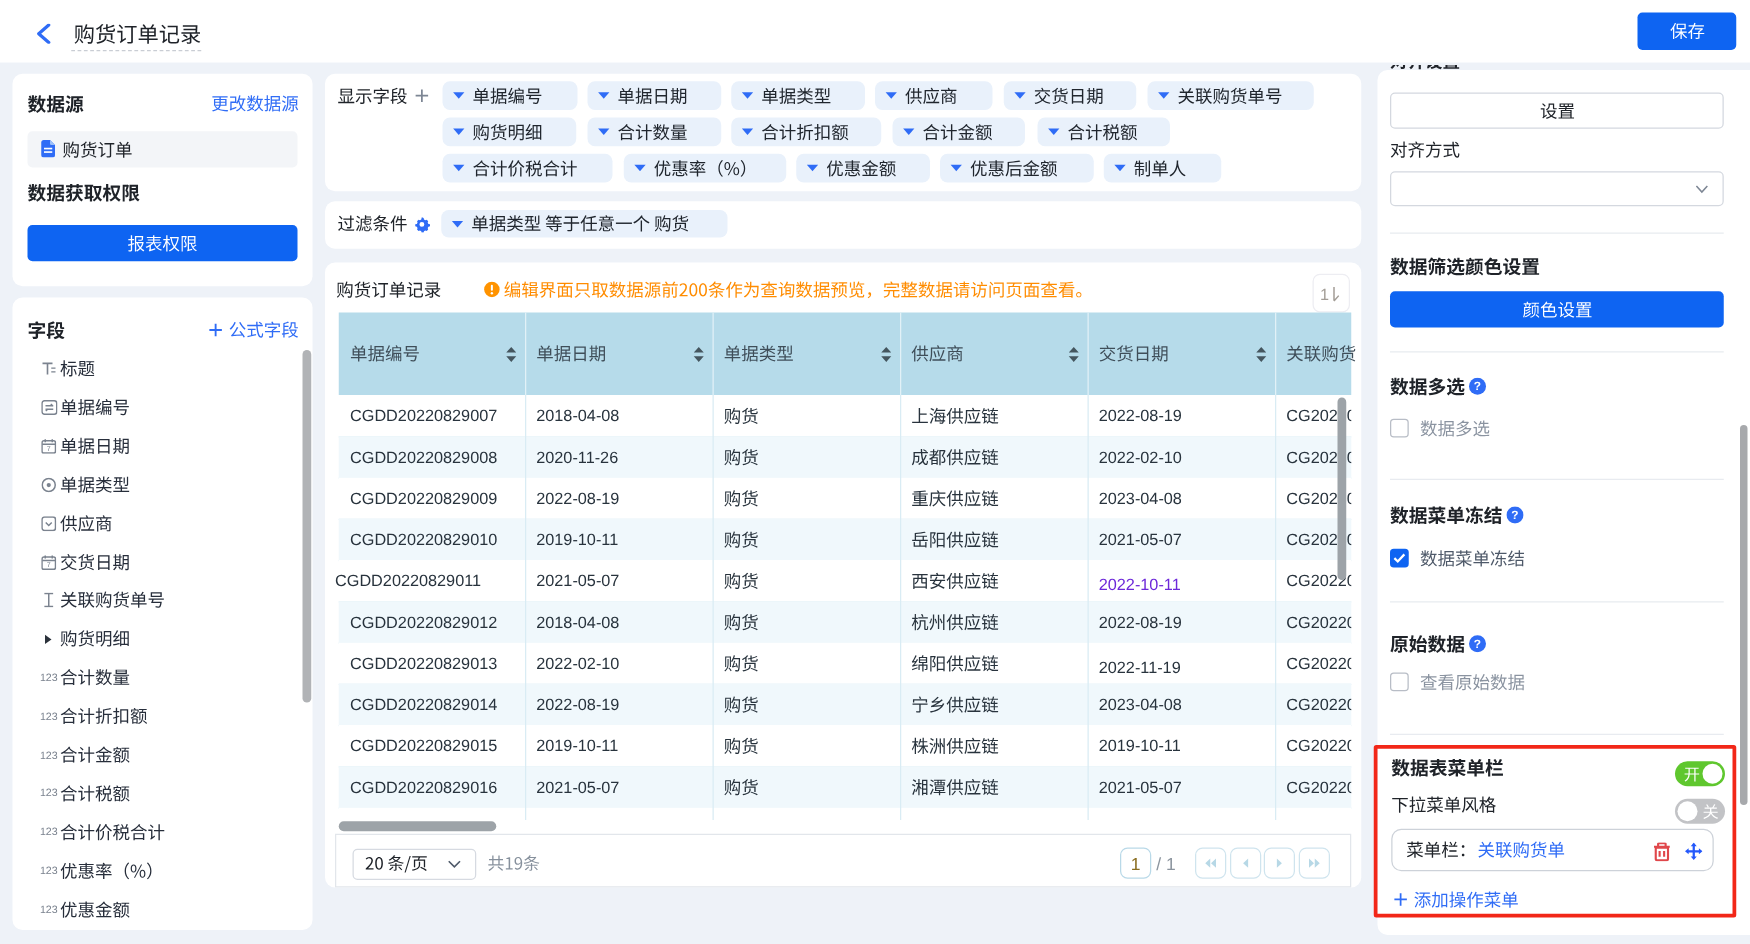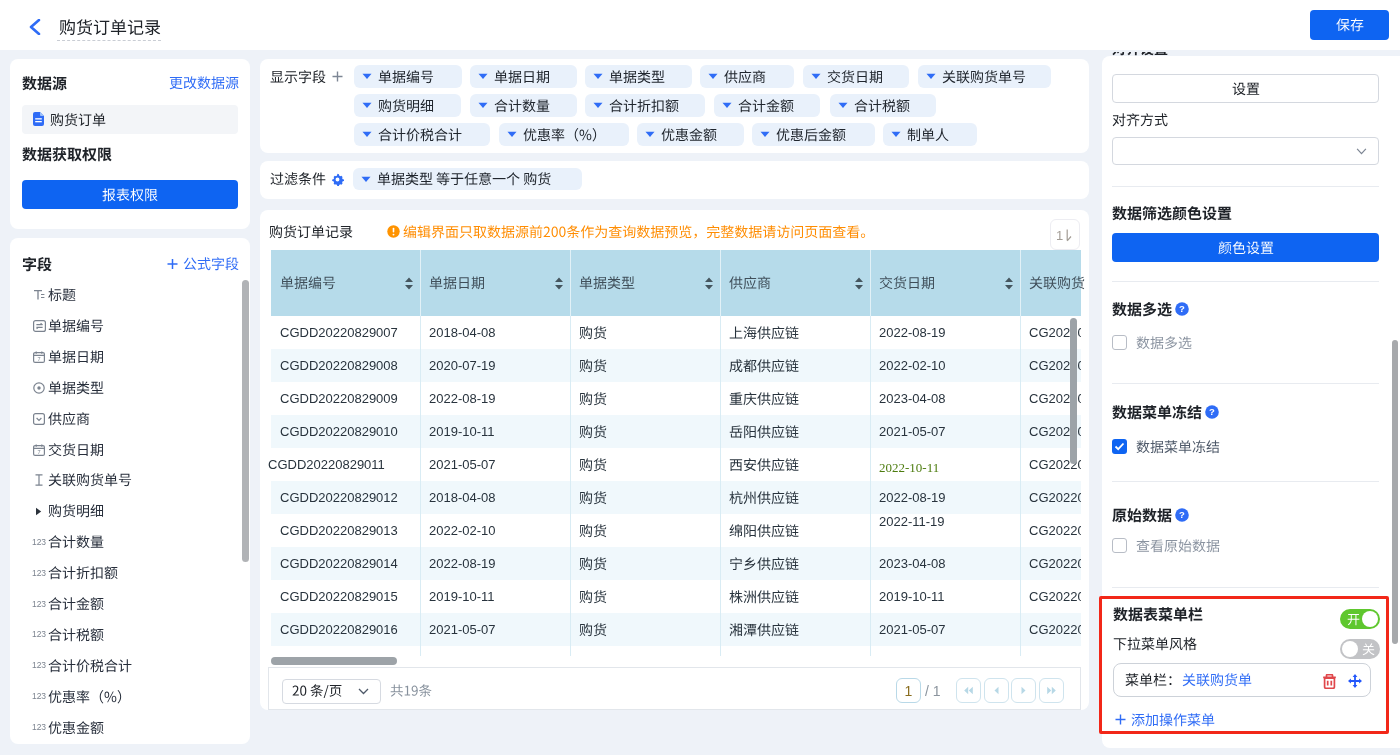--- a/index.html
+++ b/index.html
@@ -710,21 +710,21 @@
     <use href="#r4e0a" transform="matrix(0.014 0 0 -0.014 0 0)"></use>
     <use href="#r6d77" transform="matrix(0.014 0 0 -0.014 14 0)"></use>
     <use href="#r4f9b" transform="matrix(0.014 0 0 -0.014 28 0)"></use>
     <use href="#r5e94" transform="matrix(0.014 0 0 -0.014 42 0)"></use>
     <use href="#r94fe" transform="matrix(0.014 0 0 -0.014 56 0)"></use>
   </svg>
 <div style="position:absolute;left:879px;top:324.5px;font-family:'Liberation Sans',sans-serif;font-size:13px;color:#28333d">2022-08-19</div>
 <div style="position:absolute;left:1029px;top:324.5px;width:52px;overflow:hidden;font-family:'Liberation Sans',sans-serif;font-size:13px;color:#28333d;white-space:nowrap">CG202208</div>
 <div style="position:absolute;left:271px;top:349px;width:810px;height:33px;background:#f0f8fc;border-bottom:1px solid #d8ecf4"></div>
 <div style="position:absolute;left:280px;top:357.5px;font-family:'Liberation Sans',sans-serif;font-size:13px;color:#28333d">CGDD20220829008</div>
-<div style="position:absolute;left:429px;top:357.5px;font-family:'Liberation Sans',sans-serif;font-size:13px;color:#28333d">2020-07-19</div>
+<div style="position:absolute;left:429px;top:357.5px;font-family:'Liberation Sans',sans-serif;font-size:13px;color:#28333d">2020-11-26</div>
 <svg class="zz" style="left:579.0px;top:358.5px;width:28.0px;height:14px;color:#28333d" viewBox="0 -12.04 28.0 14">
     <use href="#r8d2d" transform="matrix(0.014 0 0 -0.014 0 0)"></use>
     <use href="#r8d27" transform="matrix(0.014 0 0 -0.014 14 0)"></use>
   </svg>
 <svg class="zz" style="left:729.0px;top:358.5px;width:70.0px;height:14px;color:#28333d" viewBox="0 -12.04 70.0 14">
     <use href="#r6210" transform="matrix(0.014 0 0 -0.014 0 0)"></use>
     <use href="#r90fd" transform="matrix(0.014 0 0 -0.014 14 0)"></use>
     <use href="#r4f9b" transform="matrix(0.014 0 0 -0.014 28 0)"></use>
     <use href="#r5e94" transform="matrix(0.014 0 0 -0.014 42 0)"></use>
     <use href="#r94fe" transform="matrix(0.014 0 0 -0.014 56 0)"></use>
@@ -770,21 +770,21 @@
     <use href="#r8d2d" transform="matrix(0.014 0 0 -0.014 0 0)"></use>
     <use href="#r8d27" transform="matrix(0.014 0 0 -0.014 14 0)"></use>
   </svg>
 <svg class="zz" style="left:729.0px;top:457.5px;width:70.0px;height:14px;color:#28333d" viewBox="0 -12.04 70.0 14">
     <use href="#r897f" transform="matrix(0.014 0 0 -0.014 0 0)"></use>
     <use href="#r5b89" transform="matrix(0.014 0 0 -0.014 14 0)"></use>
     <use href="#r4f9b" transform="matrix(0.014 0 0 -0.014 28 0)"></use>
     <use href="#r5e94" transform="matrix(0.014 0 0 -0.014 42 0)"></use>
     <use href="#r94fe" transform="matrix(0.014 0 0 -0.014 56 0)"></use>
   </svg>
-<div style="position:absolute;left:879px;top:460px;font-family:Liberation Serif, serif;font-size:13px;color:#4d7c0f">2022-10-11</div>
+<div style="position:absolute;left:879px;top:460px;font-family:Liberation Sans, sans-serif;font-size:13px;color:#6d28d9">2022-10-11</div>
 <div style="position:absolute;left:1029px;top:456.5px;width:52px;overflow:hidden;font-family:'Liberation Sans',sans-serif;font-size:13px;color:#28333d;white-space:nowrap">CG202208</div>
 <div style="position:absolute;left:271px;top:481px;width:810px;height:33px;background:#f0f8fc;border-bottom:1px solid #d8ecf4"></div>
 <div style="position:absolute;left:280px;top:489.5px;font-family:'Liberation Sans',sans-serif;font-size:13px;color:#28333d">CGDD20220829012</div>
 <div style="position:absolute;left:429px;top:489.5px;font-family:'Liberation Sans',sans-serif;font-size:13px;color:#28333d">2018-04-08</div>
 <svg class="zz" style="left:579.0px;top:490.5px;width:28.0px;height:14px;color:#28333d" viewBox="0 -12.04 28.0 14">
     <use href="#r8d2d" transform="matrix(0.014 0 0 -0.014 0 0)"></use>
     <use href="#r8d27" transform="matrix(0.014 0 0 -0.014 14 0)"></use>
   </svg>
 <svg class="zz" style="left:729.0px;top:490.5px;width:70.0px;height:14px;color:#28333d" viewBox="0 -12.04 70.0 14">
     <use href="#r676d" transform="matrix(0.014 0 0 -0.014 0 0)"></use>
@@ -802,21 +802,21 @@
     <use href="#r8d2d" transform="matrix(0.014 0 0 -0.014 0 0)"></use>
     <use href="#r8d27" transform="matrix(0.014 0 0 -0.014 14 0)"></use>
   </svg>
 <svg class="zz" style="left:729.0px;top:523.5px;width:70.0px;height:14px;color:#28333d" viewBox="0 -12.04 70.0 14">
     <use href="#r7ef5" transform="matrix(0.014 0 0 -0.014 0 0)"></use>
     <use href="#r9633" transform="matrix(0.014 0 0 -0.014 14 0)"></use>
     <use href="#r4f9b" transform="matrix(0.014 0 0 -0.014 28 0)"></use>
     <use href="#r5e94" transform="matrix(0.014 0 0 -0.014 42 0)"></use>
     <use href="#r94fe" transform="matrix(0.014 0 0 -0.014 56 0)"></use>
   </svg>
-<div style="position:absolute;left:879px;top:514px;font-family:'Liberation Sans',sans-serif;font-size:13px;color:#28333d">2022-11-19</div>
+<div style="position:absolute;left:879px;top:526px;font-family:'Liberation Sans',sans-serif;font-size:13px;color:#28333d">2022-11-19</div>
 <div style="position:absolute;left:1029px;top:522.5px;width:52px;overflow:hidden;font-family:'Liberation Sans',sans-serif;font-size:13px;color:#28333d;white-space:nowrap">CG202208</div>
 <div style="position:absolute;left:271px;top:547px;width:810px;height:33px;background:#f0f8fc;border-bottom:1px solid #d8ecf4"></div>
 <div style="position:absolute;left:280px;top:555.5px;font-family:'Liberation Sans',sans-serif;font-size:13px;color:#28333d">CGDD20220829014</div>
 <div style="position:absolute;left:429px;top:555.5px;font-family:'Liberation Sans',sans-serif;font-size:13px;color:#28333d">2022-08-19</div>
 <svg class="zz" style="left:579.0px;top:556.5px;width:28.0px;height:14px;color:#28333d" viewBox="0 -12.04 28.0 14">
     <use href="#r8d2d" transform="matrix(0.014 0 0 -0.014 0 0)"></use>
     <use href="#r8d27" transform="matrix(0.014 0 0 -0.014 14 0)"></use>
   </svg>
 <svg class="zz" style="left:729.0px;top:556.5px;width:70.0px;height:14px;color:#28333d" viewBox="0 -12.04 70.0 14">
     <use href="#r5b81" transform="matrix(0.014 0 0 -0.014 0 0)"></use>

